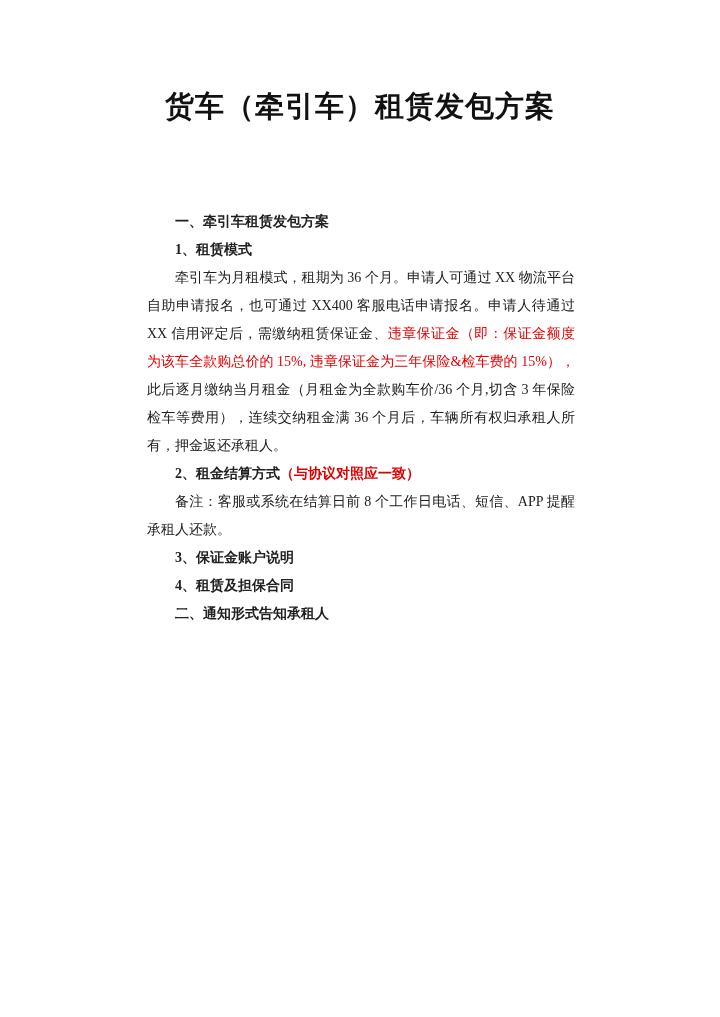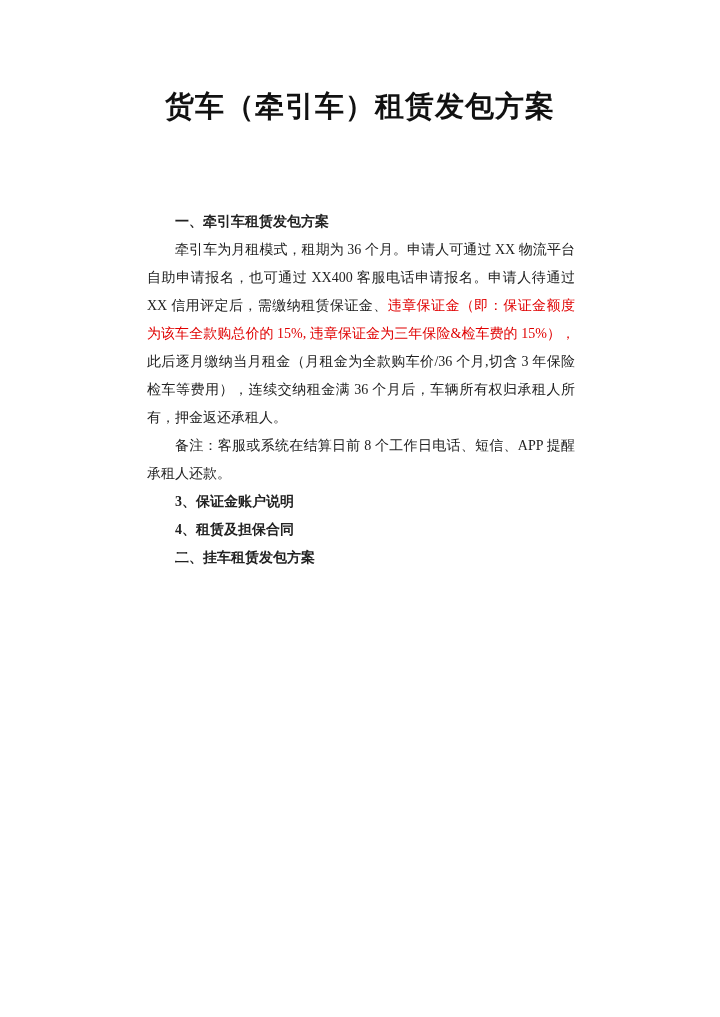--- a/index.html
+++ b/index.html
@@ -50,29 +50,31 @@
 <body>
 
 <div class="page" data-bind-style="backgroundColor:colors.page_bg" style="background-color: rgb(255, 255, 255);">
 
   <div class="doc-title" data-bind="title">货车（牵引车）租赁发包方案</div>
 
   <div class="doc-body" data-bind-style="color:colors.text" style="color: rgb(33, 33, 33);">
 
     <div class="heading" data-bind="body.h_section1">一、牵引车租赁发包方案</div>
 
+    <div class="heading" data-bind="body.h_mode">1、租赁模式</div>
 
     <p><span data-bind="body.p_mode.r0">牵引车为月租模式，租期为 36 个月。申请人可通过 XX 物流平台自助申请报名，也可通过 XX400 客服电话申请报名。申请人待通过 XX 信用评定后，需缴纳租赁保证金、</span><span class="red" data-bind="body.p_mode.r1" data-bind-style="color:colors.red" style="color: rgb(224, 0, 0);">违章保证金（即：保证金额度为该车全款购总价的 15%, 违章保证金为三年保险&amp;检车费的 15%），</span><span data-bind="body.p_mode.r2">此后逐月缴纳当月租金（月租金为全款购车价/36 个月,切含 3 年保险检车等费用），连续交纳租金满 36 个月后，车辆所有权归承租人所有，押金返还承租人。</span></p>
 
+    <div class="heading"><span data-bind="body.h_settle">2、租金结算方式</span><span class="red-bold" data-bind="body.h_settle_note" data-bind-style="color:colors.red" style="color: rgb(224, 0, 0);">（与协议对照应一致）</span></div>
 
 
     <p data-bind="body.p_note">备注：客服或系统在结算日前 8 个工作日电话、短信、APP 提醒承租人还款。</p>
 
     <div class="heading" data-bind="body.h_deposit">3、保证金账户说明</div>
 
 
     <div class="heading" data-bind="body.h_guarantee">4、租赁及担保合同</div>
 
 
-    <div class="heading" data-bind="body.h_section2">二、挂车租赁发包方案</div>
+    <div class="heading" data-bind="body.h_section2">二、通知形式告知承租人</div>
 
   </div>
 </div>
 
 </body></html>

